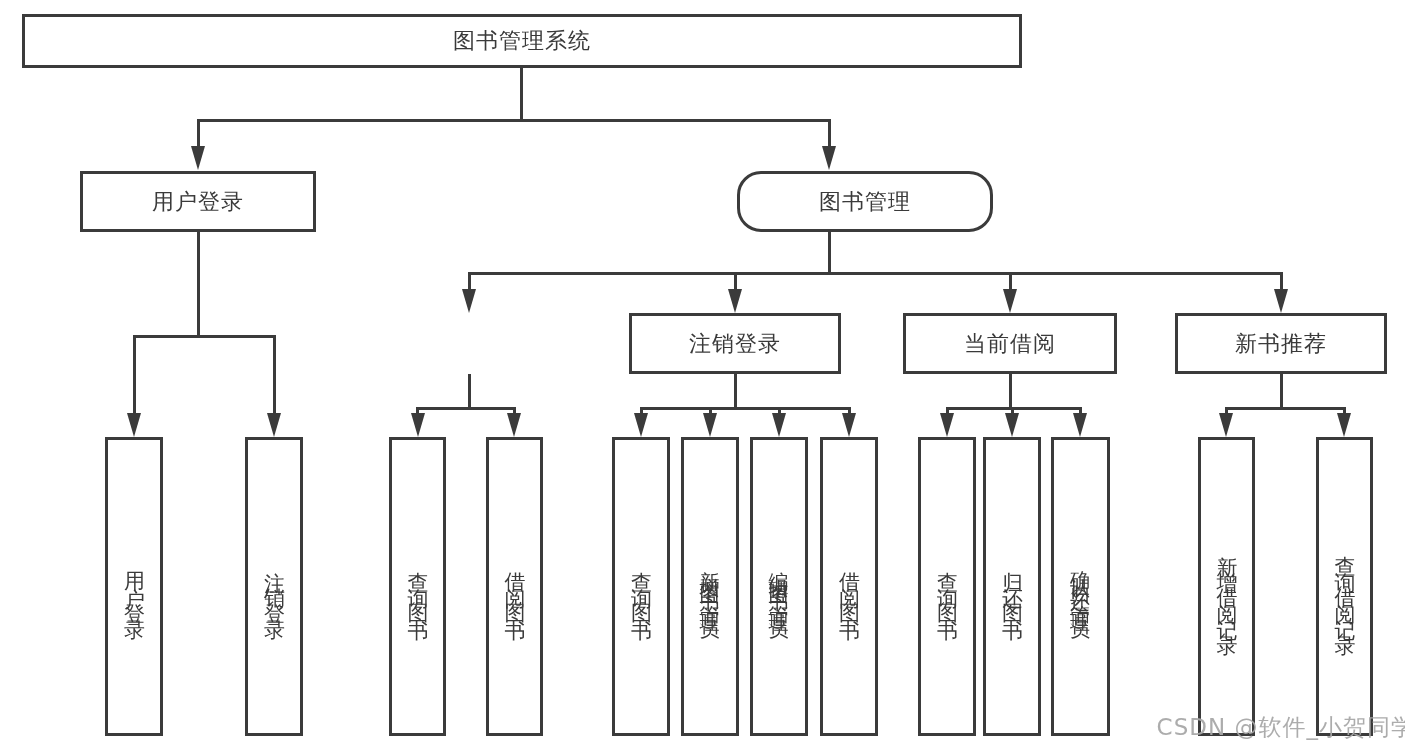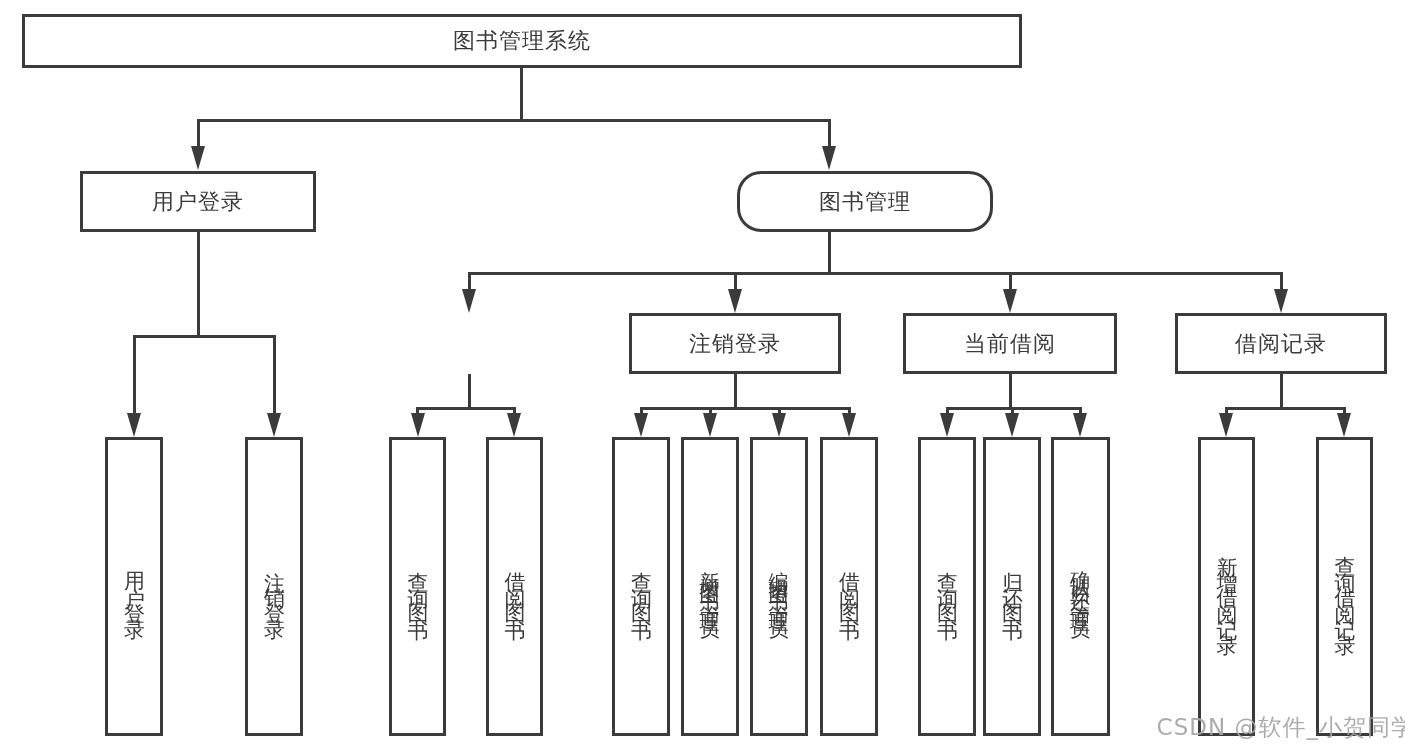--- a/index.html
+++ b/index.html
@@ -102,21 +102,21 @@
   <div class="vl" style="left:1280px;top:272px;height:19px;"></div>
   <div class="arrow" style="left:1274px;top:289px;"></div>
 
   <div class="node" style="left:629px;top:313px;width:212px;height:61px;">
     <span>注销登录</span>
   </div>
   <div class="node" style="left:903px;top:313px;width:214px;height:61px;">
     <span>当前借阅</span>
   </div>
   <div class="node" style="left:1175px;top:313px;width:212px;height:61px;">
-    <span>借阅记录</span>
+    <span>新书推荐</span>
   </div>
 
   <div class="vl" style="left:468px;top:374px;height:33px;"></div>
   <div class="hl" style="left:417px;top:407px;width:99px;"></div>
   <div class="vl" style="left:416px;top:407px;height:8px;"></div>
   <div class="arrow" style="left:411px;top:413px;"></div>
   <div class="vl" style="left:513px;top:407px;height:8px;"></div>
   <div class="arrow" style="left:507px;top:413px;"></div>
 
   <div class="vl" style="left:734px;top:374px;height:33px;"></div>

